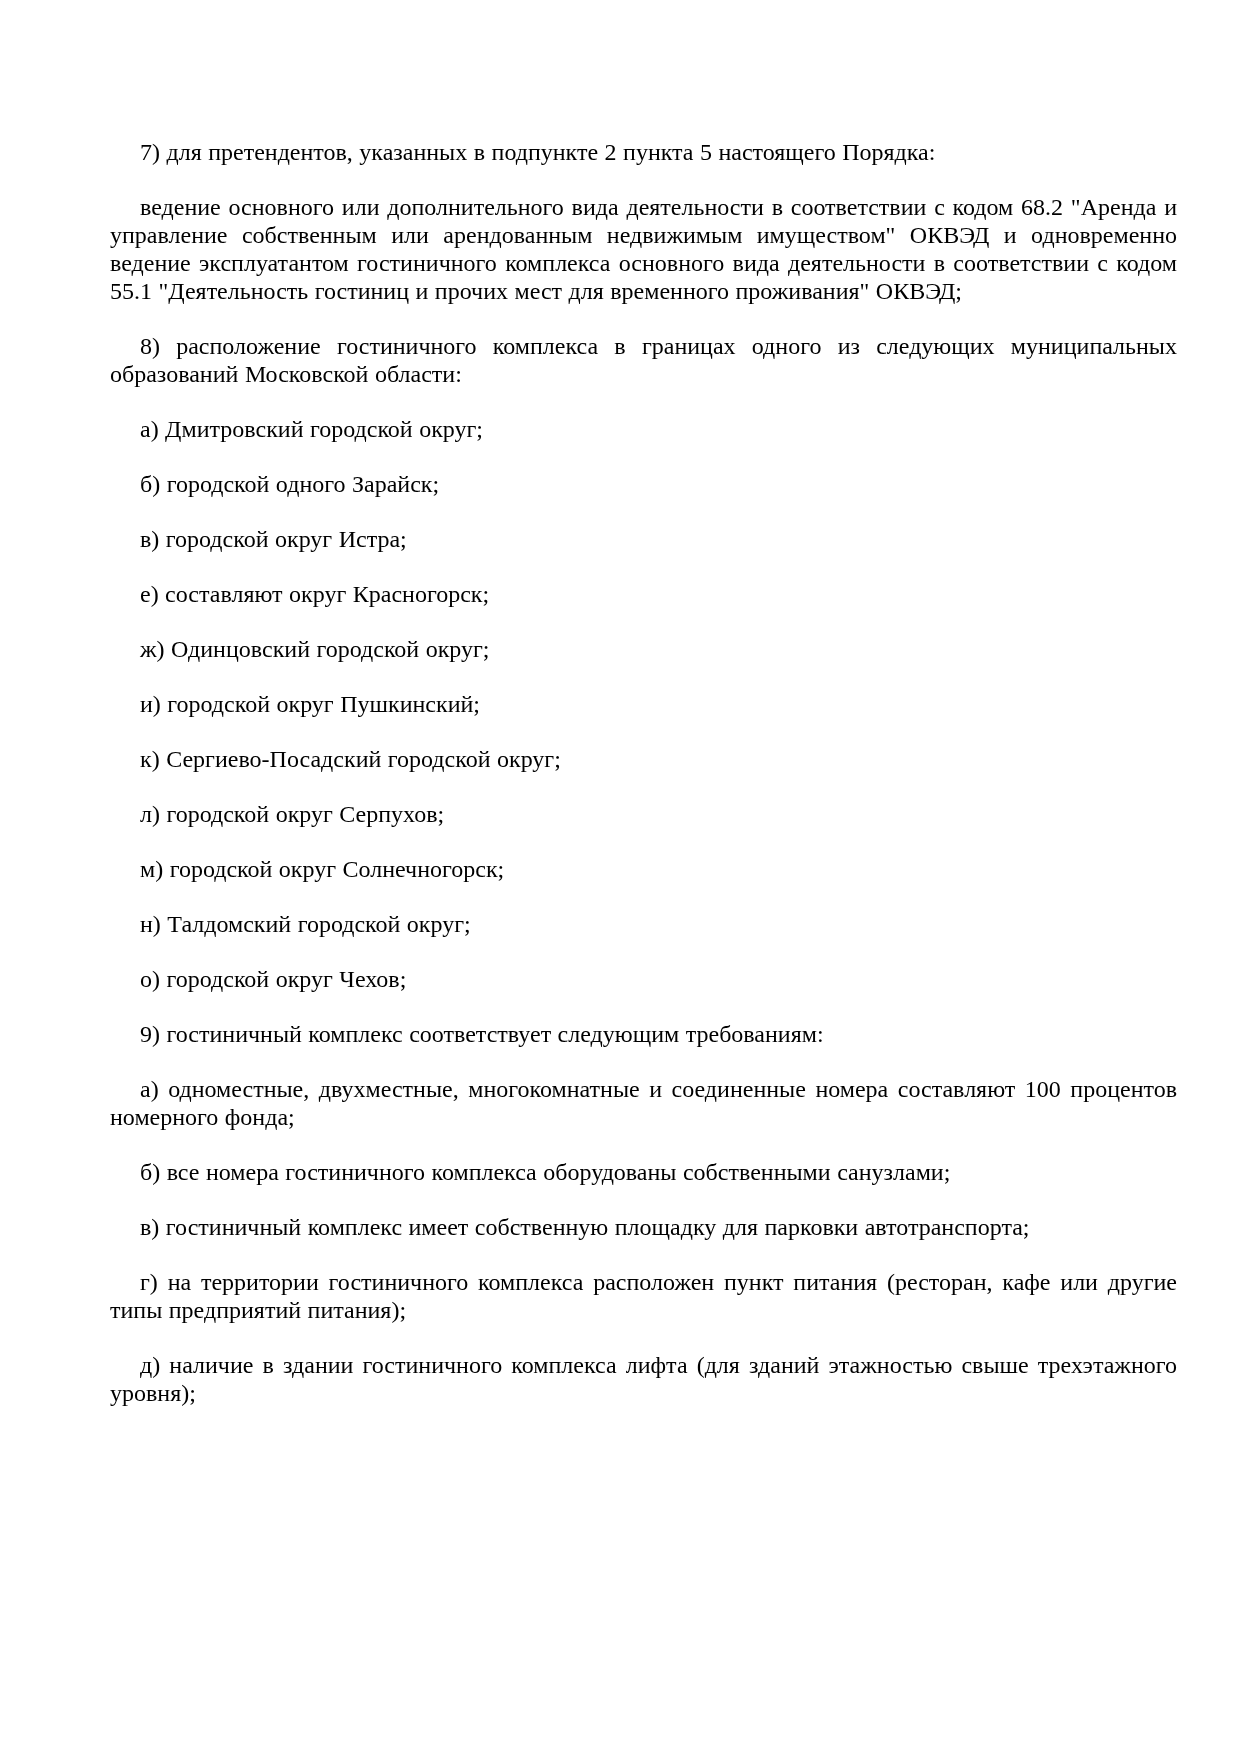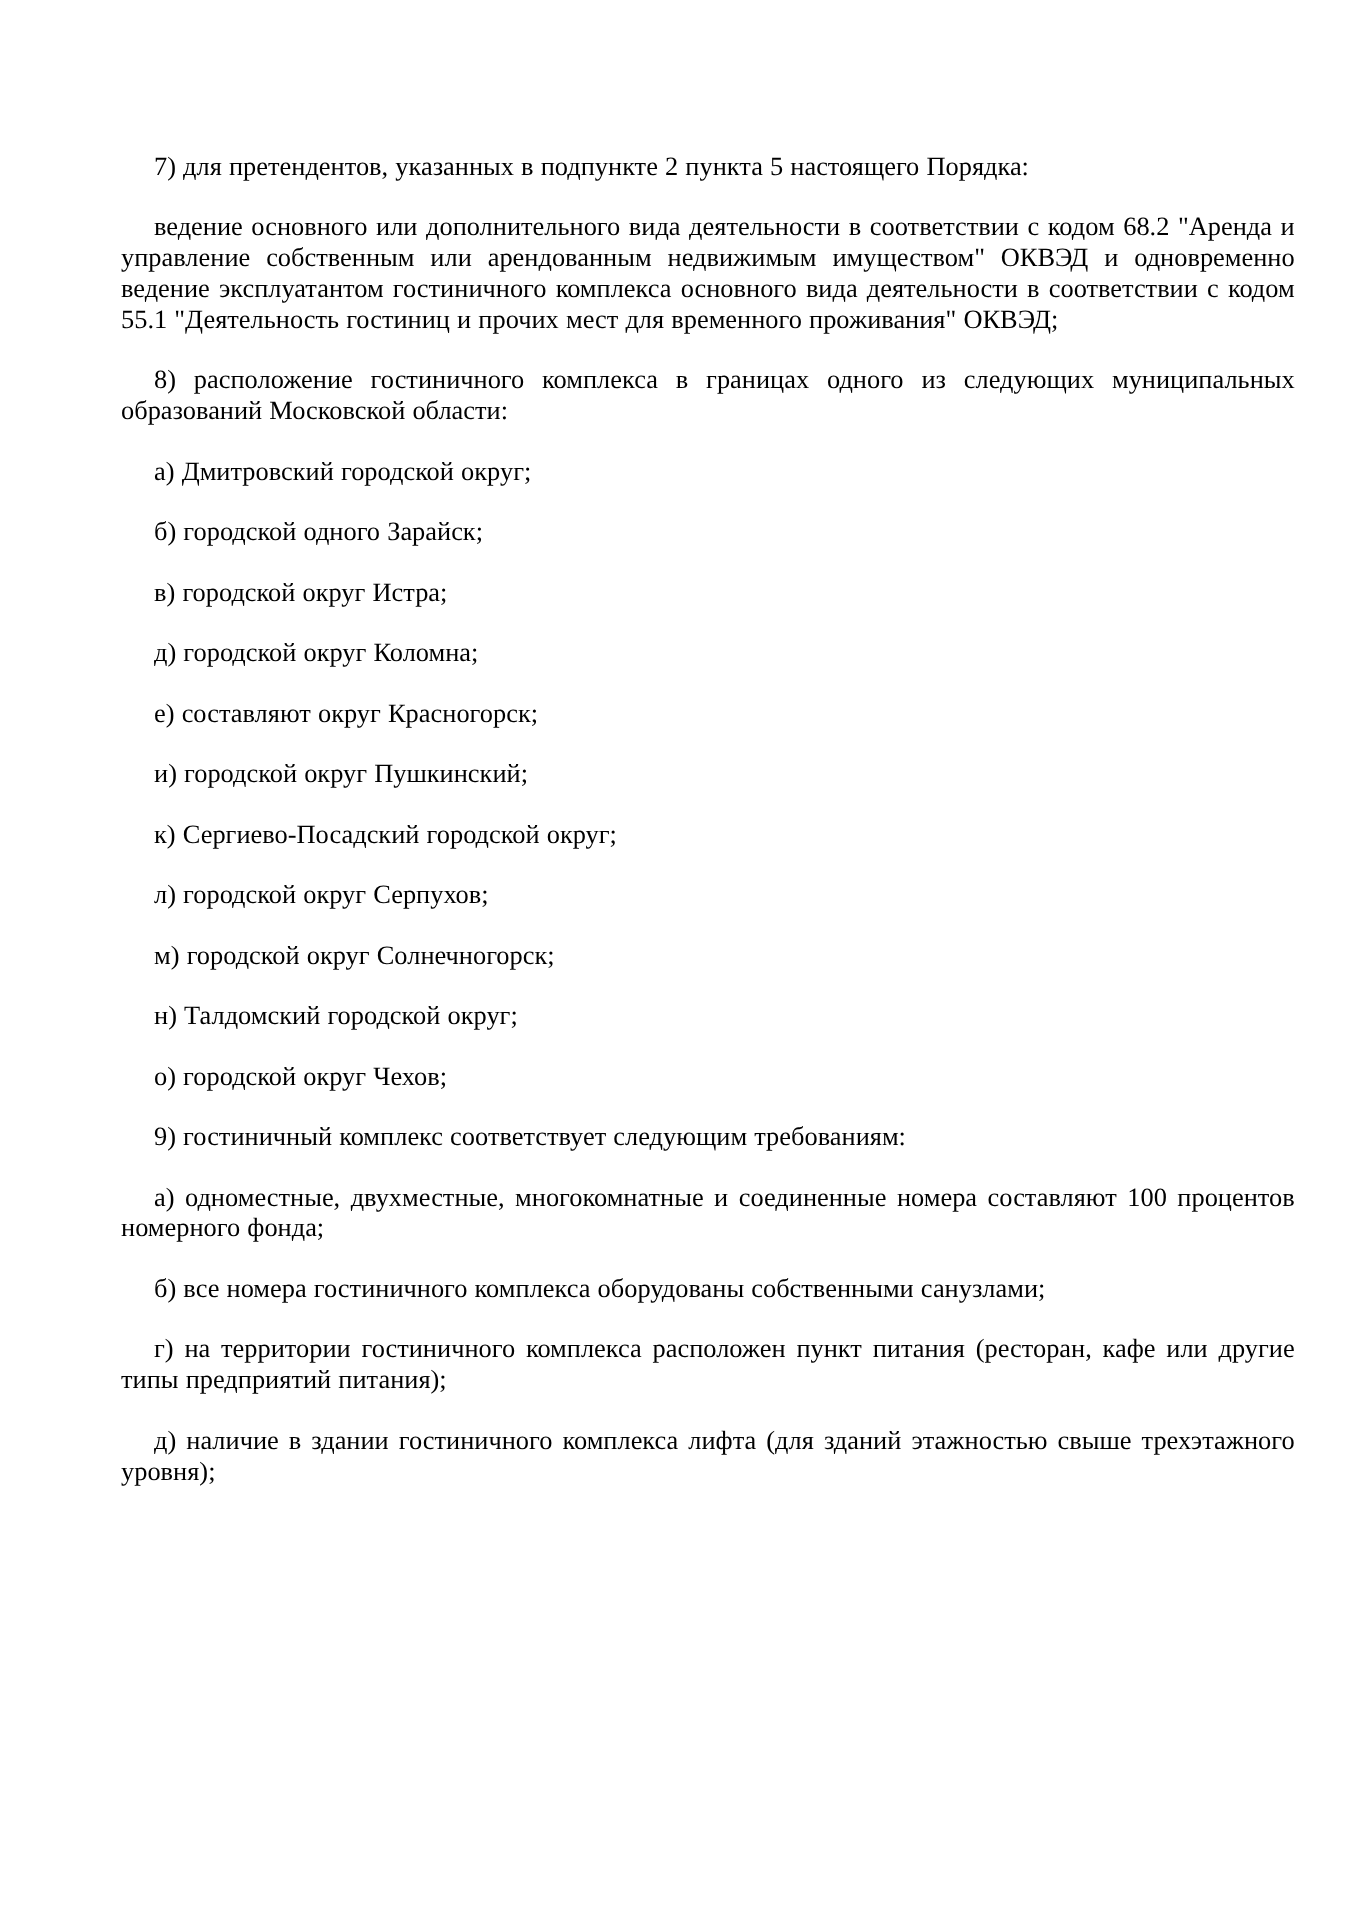--- a/index.html
+++ b/index.html
@@ -32,27 +32,28 @@
 <body>
 
 <div class="page">
   <div class="doc">
     <p>7) для претендентов, указанных в подпункте 2 пункта 5 настоящего Порядка:</p>
     <p>ведение основного или дополнительного вида деятельности в соответствии с кодом 68.2 "Аренда и управление собственным или арендованным недвижимым имуществом" ОКВЭД и одновременно ведение эксплуатантом гостиничного комплекса основного вида деятельности в соответствии с кодом 55.1 "Деятельность гостиниц и прочих мест для временного проживания" ОКВЭД;</p>
     <p>8) расположение гостиничного комплекса в границах одного из следующих муниципальных образований Московской области:</p>
     <p>а) Дмитровский городской округ;</p>
     <p>б) городской одного Зарайск;</p>
     <p>в) городской округ Истра;</p>
-    <p>д) городской округ Коломна;</p>
     <p>е) составляют округ Красногорск;</p>
+    <p>ж) Одинцовский городской округ;</p>
     <p>и) городской округ Пушкинский;</p>
     <p>к) Сергиево-Посадский городской округ;</p>
     <p>л) городской округ Серпухов;</p>
     <p>м) городской округ Солнечногорск;</p>
     <p>н) Талдомский городской округ;</p>
     <p>о) городской округ Чехов;</p>
     <p>9) гостиничный комплекс соответствует следующим требованиям:</p>
     <p>а) одноместные, двухместные, многокомнатные и соединенные номера составляют 100 процентов номерного фонда;</p>
     <p>б) все номера гостиничного комплекса оборудованы собственными санузлами;</p>
+    <p>в) гостиничный комплекс имеет собственную площадку для парковки автотранспорта;</p>
     <p>г) на территории гостиничного комплекса расположен пункт питания (ресторан, кафе или другие типы предприятий питания);</p>
     <p>д) наличие в здании гостиничного комплекса лифта (для зданий этажностью свыше трехэтажного уровня);</p>
   </div>
 </div>
 
 </body></html>

